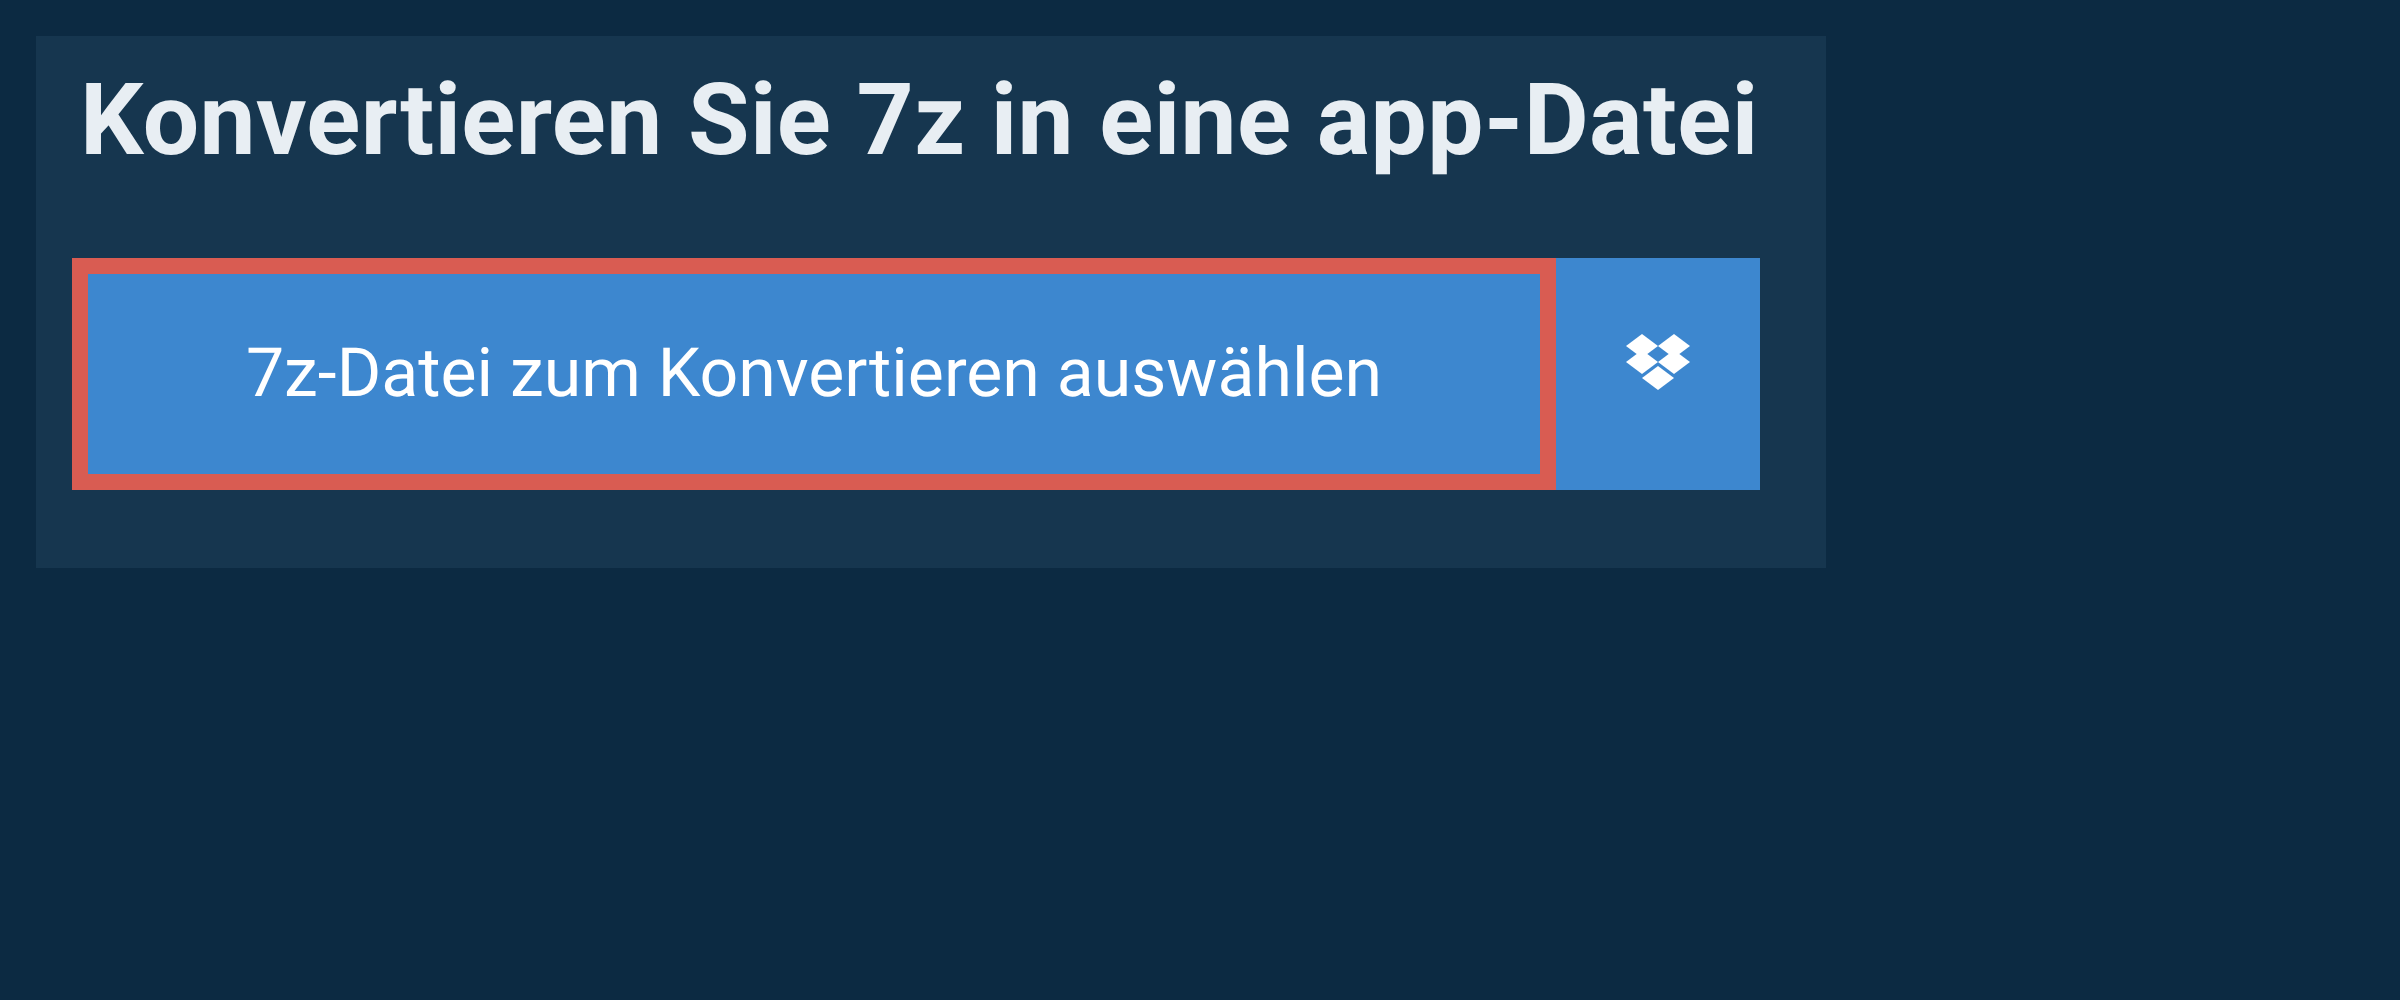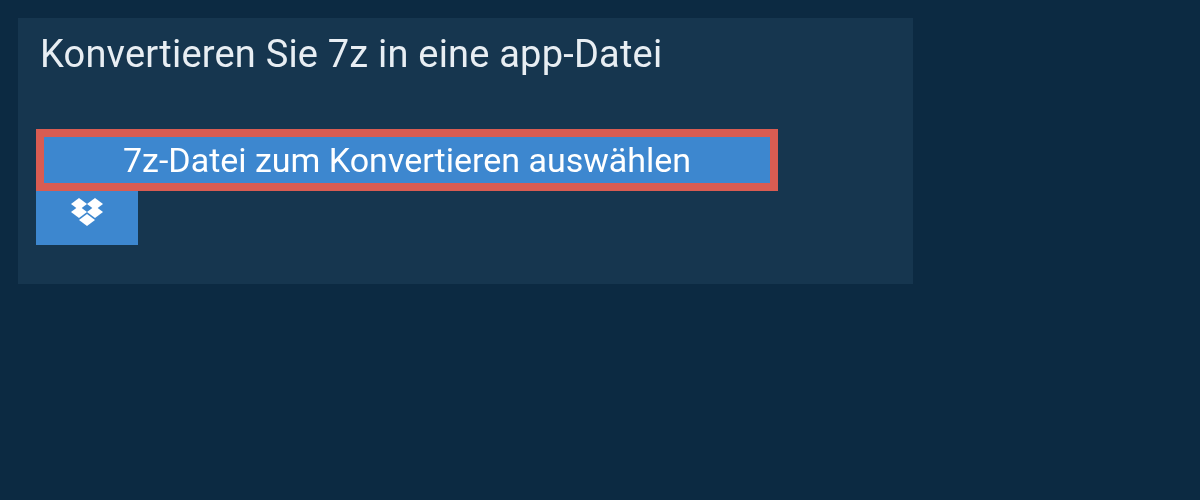--- a/index.html
+++ b/index.html
@@ -24,32 +24,31 @@
     }
     .title-bar {
       position: absolute;
       left: 0;
       top: 0;
       padding: 14px 22px 16px 22px;
       background: #16364f;
     }
     .title-text {
       color: #e8eef3;
-      font-size: 38px;
-      font-weight: 400;
+      font-size: 50px;
+      font-weight: 700;
       letter-spacing: 0.2px;
     }
     .button-row {
       position: absolute;
       left: 36px;
       top: 129px;
       display: flex;
       align-items: stretch;
       height: 116px;
-      flex-direction: column;
     }
     .select-file-btn {
       width: 742px;
       height: 116px;
       background: #3d87cf;
       border: 8px solid #d95c52;
       display: flex;
       align-items: center;
       justify-content: center;
       cursor: pointer;

